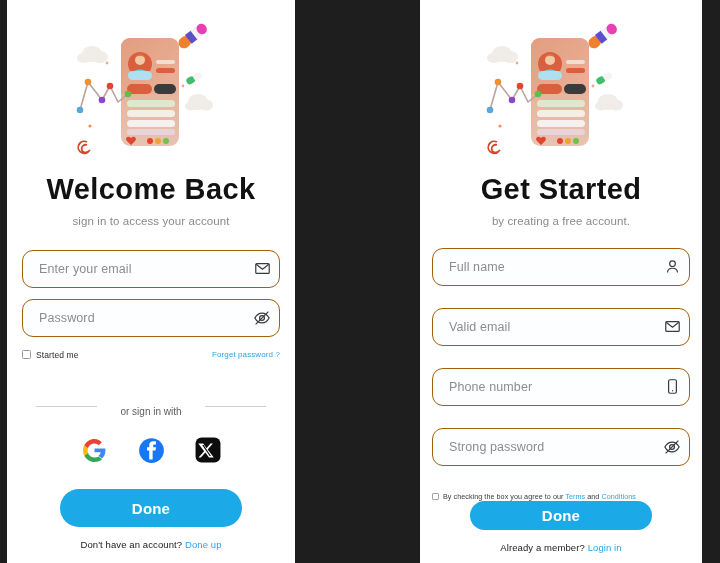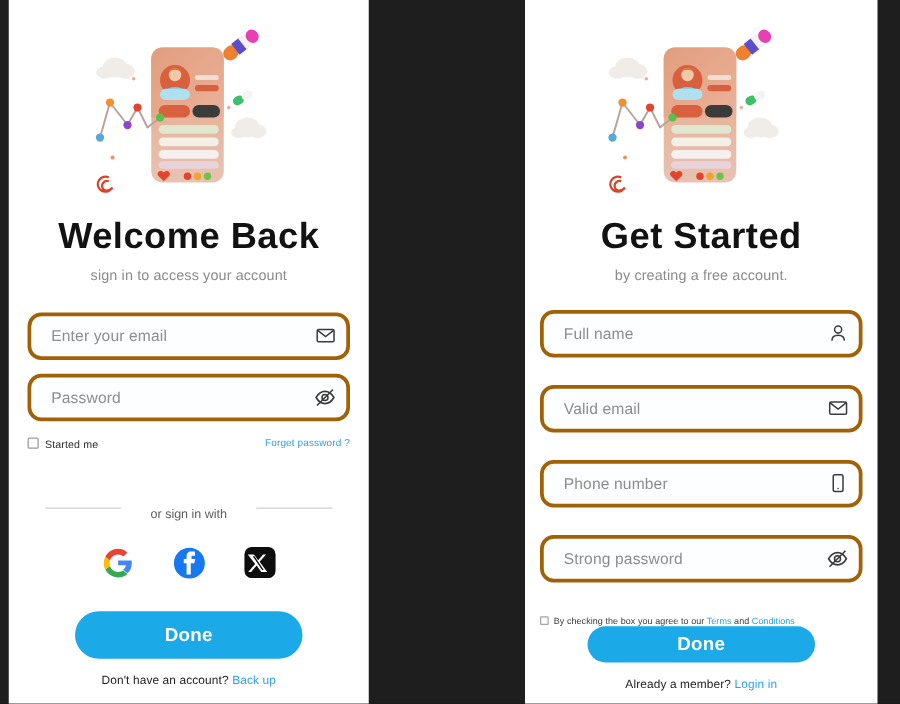--- a/index.html
+++ b/index.html
@@ -39,21 +39,21 @@
     margin-top: 9px; letter-spacing: .1px;
   }
 
   
   .fields { width: 100%; display: flex; flex-direction: column; align-items: center; }
   .fields-left  { margin-top: 23px; }
   .fields-right { margin-top: 21px; gap: 12px; }
 
   .field {
     position: relative; background: #fdfeff;
-    border: 3px solid #a16207; border-radius: 11px;
+    border: 1px solid #a16207; border-radius: 11px;
     display: flex; align-items: center;
   }
   .field-left  { width: 258px; height: 38px; margin-bottom: 11px; }
   .field-right { width: 258px; height: 38px; margin-bottom: 10px; }
   .field .ph {
     font-size: 12.5px; color: #8d8d8d; padding-left: 16px;
     flex: 1; letter-spacing: .1px; white-space: nowrap;
   }
   .field .ficon {
     width: 34px; display: flex; align-items: center; justify-content: center;
@@ -273,21 +273,21 @@
         </svg>
       </span>
     </div>
 
     <div class="spacer"></div>
 
     <button class="btn-done">Done</button>
 
     <div class="footnote">
       <span>Don't have an account?</span>
-      <span class="lk">Back up</span>
+      <span class="lk">Done up</span>
     </div>
 
     <div class="bottom-pad-left"></div>
   </div>
 
   <div class="gutter-mid"></div>
 
   <div class="screen screen-right">
 
     <div class="illus">

